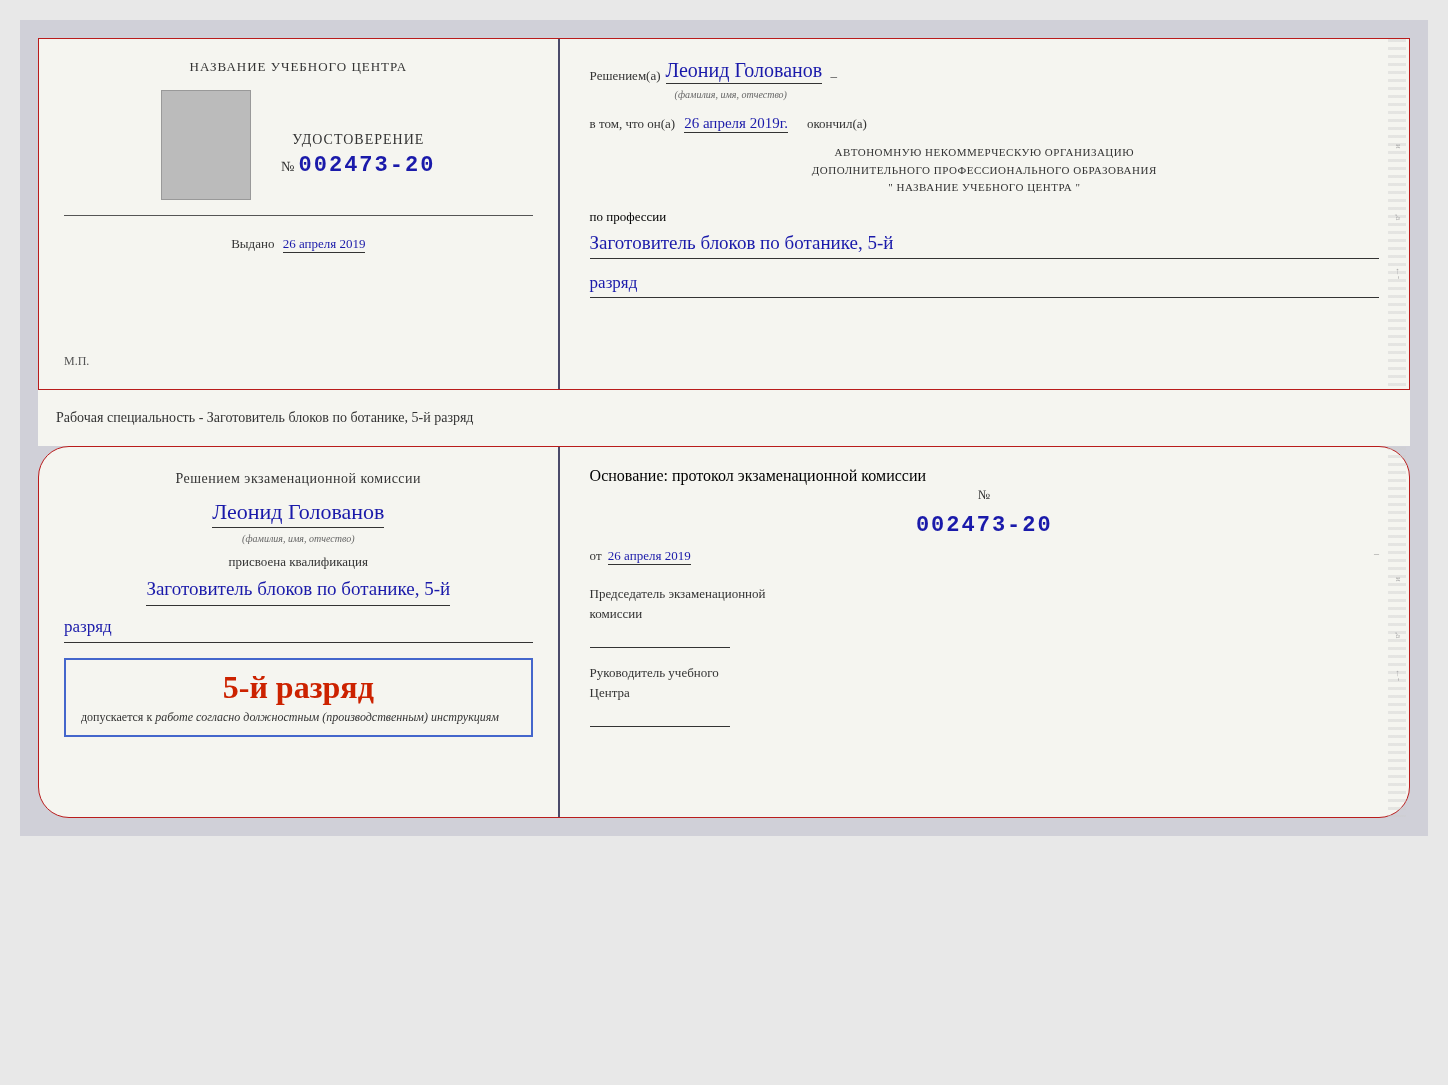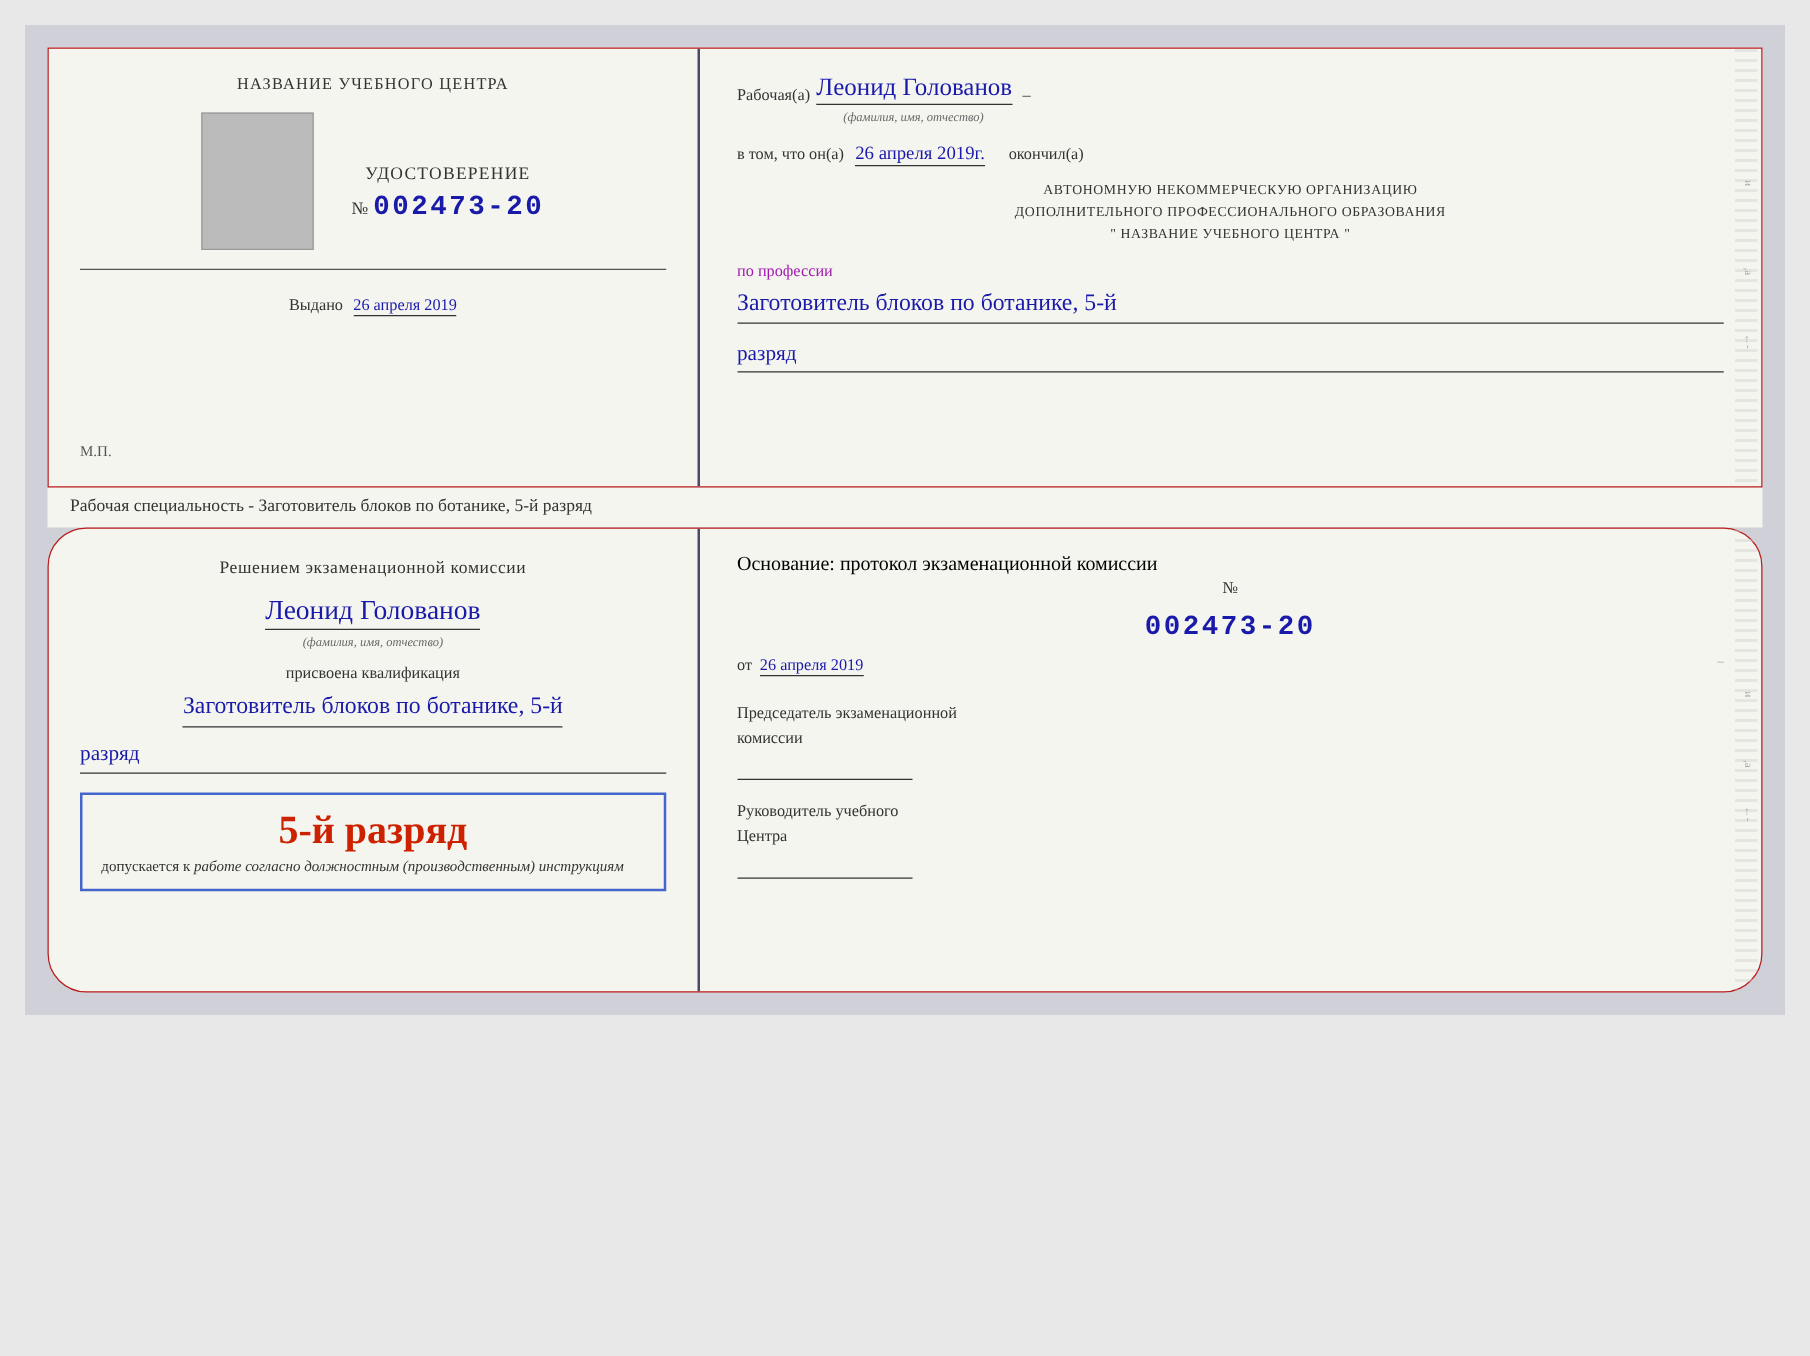--- a/index.html
+++ b/index.html
@@ -144,38 +144,38 @@
       color: #333;
       text-transform: uppercase;
       text-align: center;
       line-height: 1.6;
       margin: 12px 0;
       letter-spacing: 0.5px;
     }
 
     .profession-label {
       font-size: 13px;
-      color: #a21caf;
+      color: #000000;
       margin-bottom: 5px;
     }
 
     .profession-handwritten {
       font-family: 'Segoe Script', 'Comic Sans MS', cursive;
       font-size: 19px;
       color: #1a1aaa;
       border-bottom: 1px solid #333;
       display: block;
       padding-bottom: 2px;
       line-height: 1.4;
     }
 
     
     .annotation-bar {
       background: #f5f5f0;
-      padding: 8px 18px;
+      padding: 20px 18px;
       font-size: 14px;
       color: #333;
     }
 
     
     .bottom-doc {
       margin-top: 0;
       border-radius: 31px;
     }
 
@@ -350,21 +350,21 @@
           <span class="issued-value">26 апреля 2019</span>
         </div>
       </div>
 
       <div class="mp-label">М.П.</div>
     </div>
 
     <div class="doc-right">
 
       <div class="recipient-line">
-        <span class="static-text">Рабочая(а)</span>
+        <span class="static-text">Решением(а)</span>
         <span class="handwritten">Леонид Голованов</span>
         <span class="static-text">&nbsp;–</span>
       </div>
       <span class="sub-label" style="text-align:left;margin-left:85px;">(фамилия, имя, отчество)</span>
 
       <div class="line-block" style="margin-top:14px;">
         <span class="static-text">в том, что он(а)</span>
         <span class="handwritten" style="font-size:15px;">26 апреля 2019г.</span>
         <span class="static-text" style="margin-left:10px;">окончил(а)</span>
       </div>

